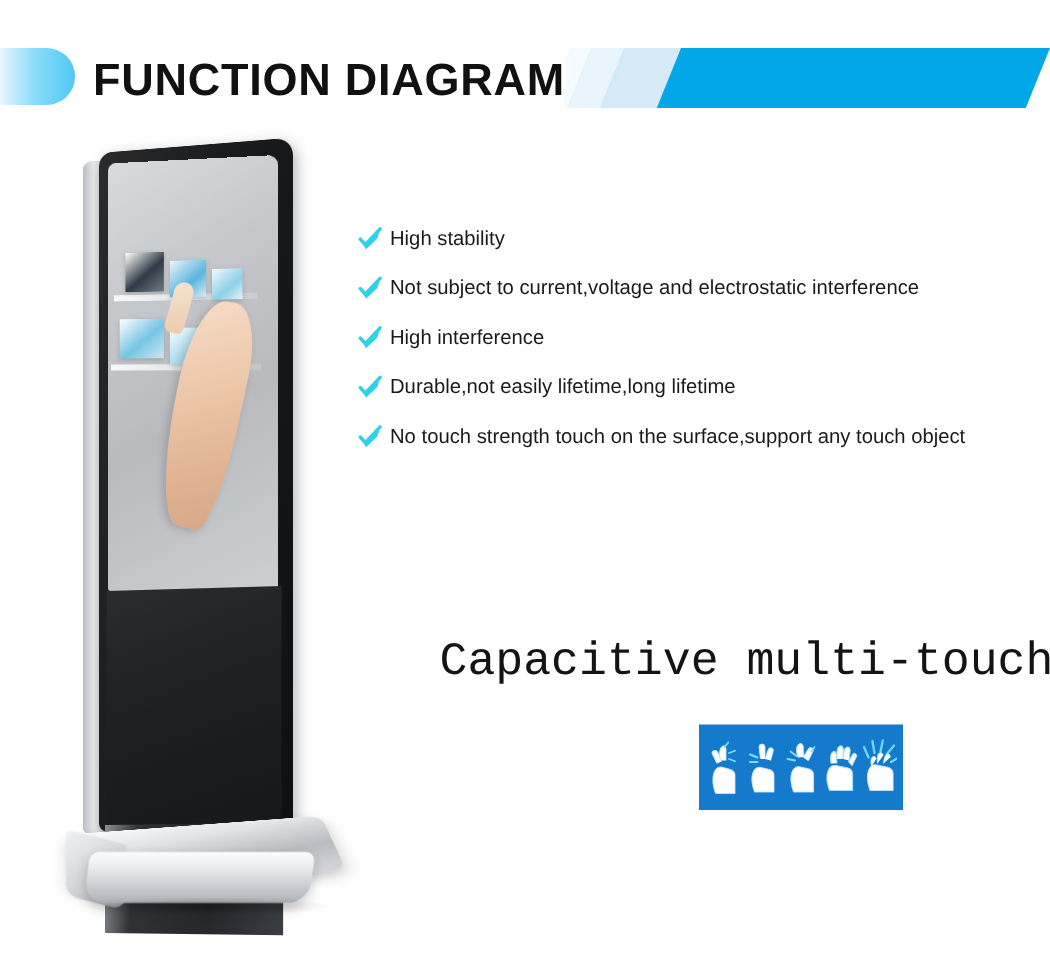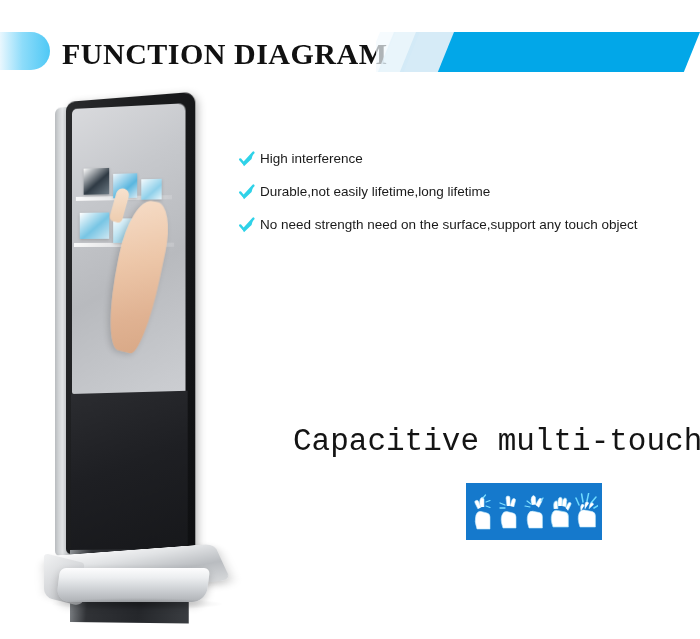--- a/index.html
+++ b/index.html
@@ -18,21 +18,21 @@
   }
   .header-tab{
     position:absolute;left:0;top:6px;width:50px;height:38px;
     background:linear-gradient(90deg,#e9f7fe 0%, #8ddcfa 45%, #4ec8f5 100%);
     border-radius:0 19px 19px 0;
   }
   .header-title{
     position:absolute;left:62px;top:0px;
     font-size:30px;font-weight:bold;color:#111111;
     letter-spacing:0.5px;line-height:56px;white-space:nowrap;
-    font-family:Liberation Serif, serif;
+    font-family:Liberation Sans, sans-serif;
   }
   .header-band{
     position:absolute;left:376px;top:6px;width:324px;height:40px;
     overflow:hidden;
   }
   .band-main{
     position:absolute;left:78px;top:0;width:246px;height:40px;
     background:#02a7e8;
     transform:skewX(-22deg);transform-origin:top left;
   }
@@ -205,21 +205,39 @@
   <div class="kiosk-screen-lower"></div>
   <div class="kiosk-neck"></div>
   <div class="kiosk-base"></div>
   <div class="kiosk-base-left"></div>
   <div class="kiosk-base-front"></div>
   <div class="kiosk-shadow"></div>
 </div>
 
 <div class="features">
 
-
+  <div class="feature-row">
+    <span class="check-icon">
+      <svg width="18" height="18" viewBox="0 0 18 18">
+        <path d="M2.2 9.4 L5.6 13.2 L15.4 2.6 L13.6 9.0 L6.0 16.2 Z" fill="#2fd2e8"></path>
+        <path d="M2.2 9.4 L5.6 13.2 L15.4 2.6" fill="none" stroke="#2fd2e8" stroke-width="2.4" stroke-linecap="round" stroke-linejoin="round"></path>
+      </svg>
+    </span>
+    <span class="feature-text">High stability</span>
+  </div>
+
+  <div class="feature-row">
+    <span class="check-icon">
+      <svg width="18" height="18" viewBox="0 0 18 18">
+        <path d="M2.2 9.4 L5.6 13.2 L15.4 2.6 L13.6 9.0 L6.0 16.2 Z" fill="#2fd2e8"></path>
+        <path d="M2.2 9.4 L5.6 13.2 L15.4 2.6" fill="none" stroke="#2fd2e8" stroke-width="2.4" stroke-linecap="round" stroke-linejoin="round"></path>
+      </svg>
+    </span>
+    <span class="feature-text">Not subject to current,voltage and electrostatic interference</span>
+  </div>
 
   <div class="feature-row">
     <span class="check-icon">
       <svg width="18" height="18" viewBox="0 0 18 18">
         <path d="M2.2 9.4 L5.6 13.2 L15.4 2.6 L13.6 9.0 L6.0 16.2 Z" fill="#2fd2e8"></path>
         <path d="M2.2 9.4 L5.6 13.2 L15.4 2.6" fill="none" stroke="#2fd2e8" stroke-width="2.4" stroke-linecap="round" stroke-linejoin="round"></path>
       </svg>
     </span>
     <span class="feature-text">High interference</span>
   </div>
@@ -234,21 +252,21 @@
     <span class="feature-text">Durable,not easily lifetime,long lifetime</span>
   </div>
 
   <div class="feature-row">
     <span class="check-icon">
       <svg width="18" height="18" viewBox="0 0 18 18">
         <path d="M2.2 9.4 L5.6 13.2 L15.4 2.6 L13.6 9.0 L6.0 16.2 Z" fill="#2fd2e8"></path>
         <path d="M2.2 9.4 L5.6 13.2 L15.4 2.6" fill="none" stroke="#2fd2e8" stroke-width="2.4" stroke-linecap="round" stroke-linejoin="round"></path>
       </svg>
     </span>
-    <span class="feature-text">No need strength need on the surface,support any touch object</span>
+    <span class="feature-text">No touch strength touch on the surface,support any touch object</span>
   </div>
 
 </div>
 
 <div class="tagline">
   <span>Capacitive multi-touch </span><span class="accent">20 Points</span>
 </div>
 
 <div class="gesture-bar">
 

